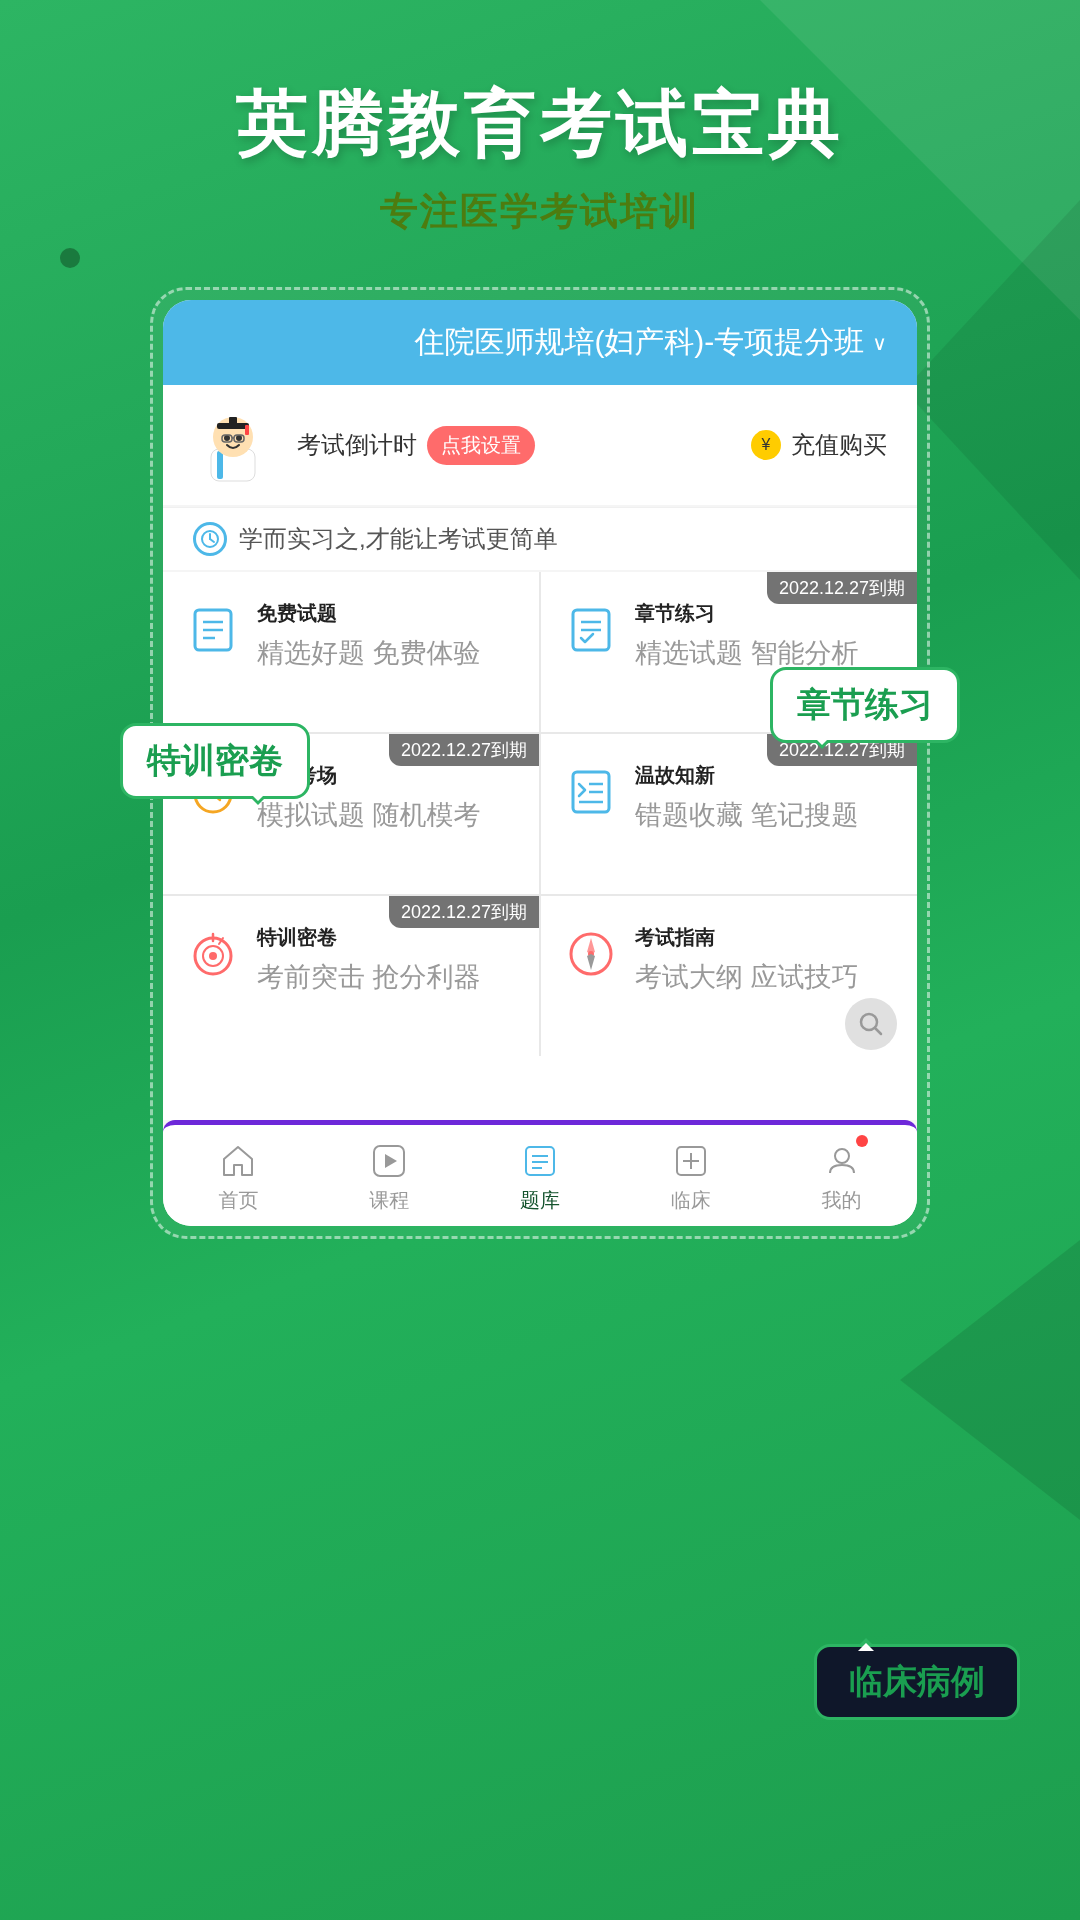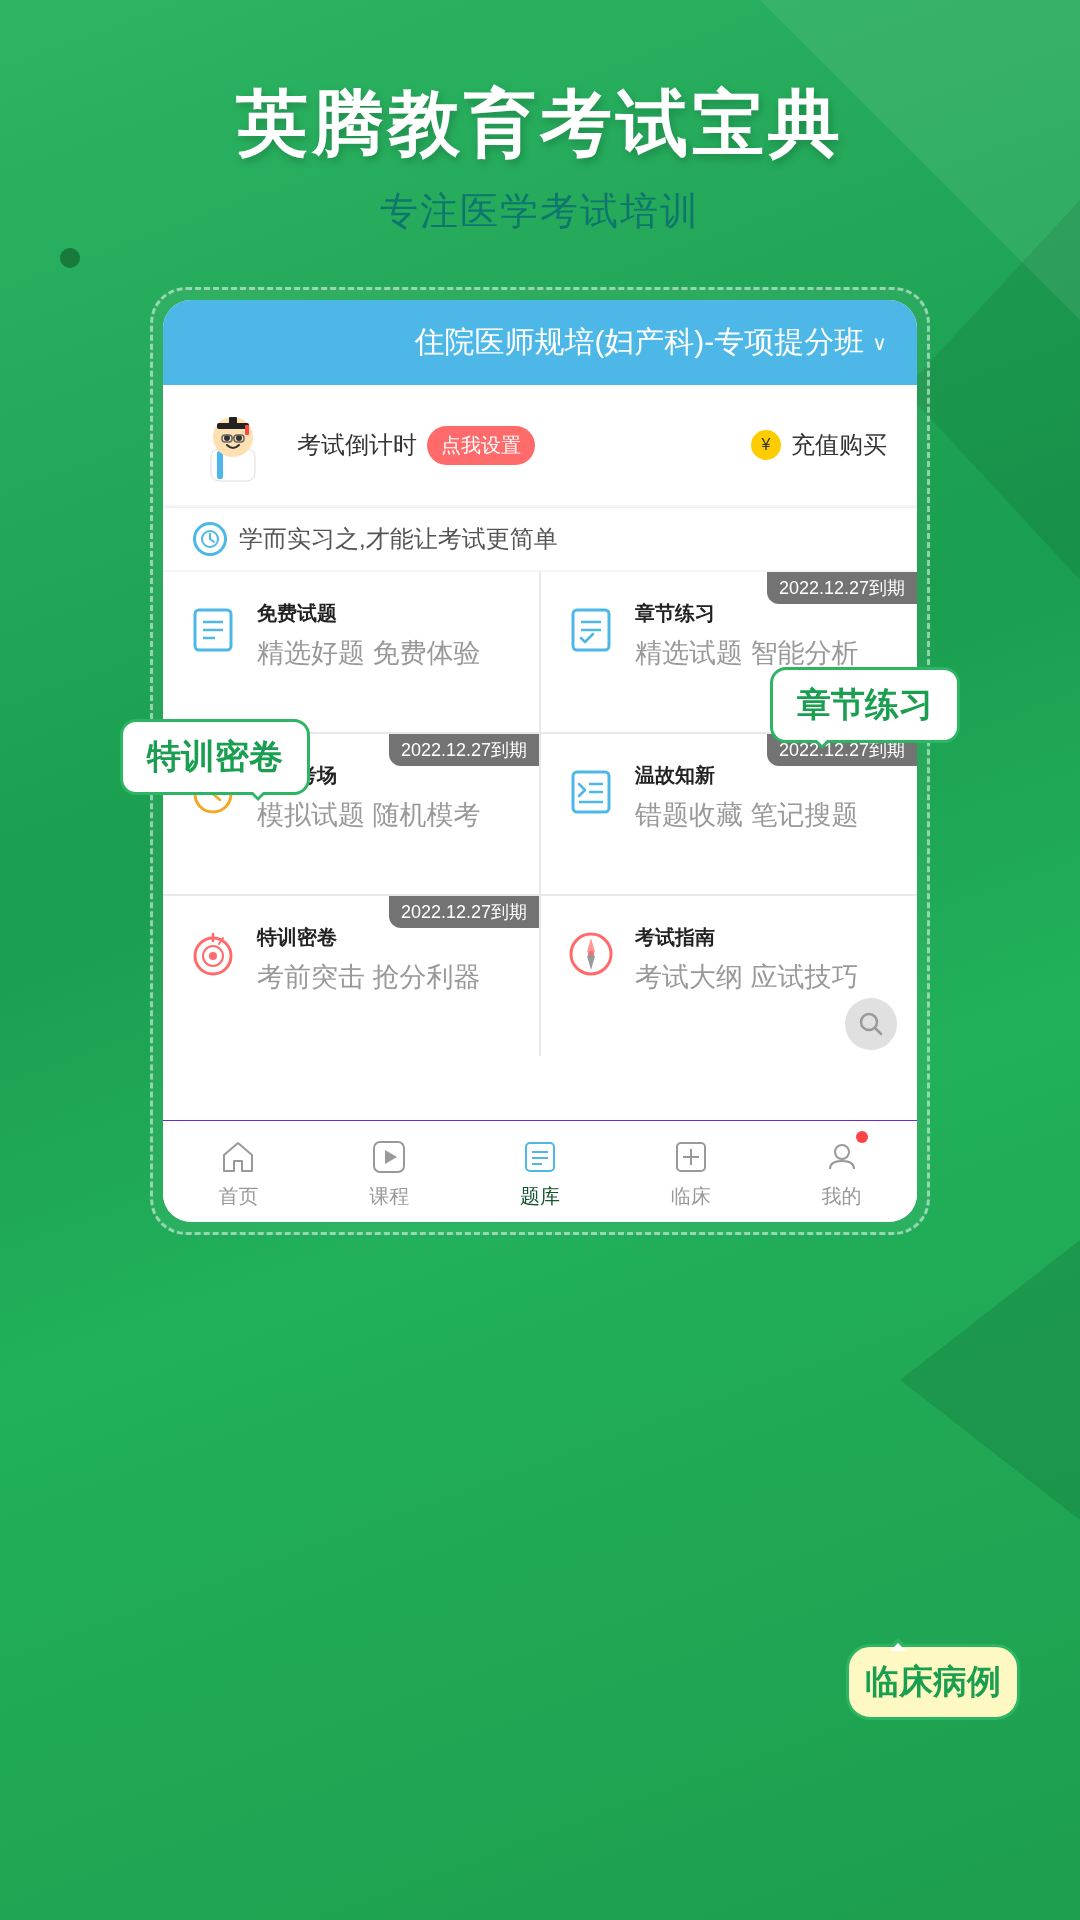--- a/index.html
+++ b/index.html
@@ -61,23 +61,23 @@
     .header-title {
       font-size: 72px;
       font-weight: 900;
       color: #fff;
       text-shadow: 2px 4px 8px rgba(0,0,0,0.2);
       letter-spacing: 4px;
       line-height: 1.2;
     }
     .header-subtitle {
       font-size: 38px;
-      color: #0f766e;
+      color: #4d7c0f;
       margin-top: 20px;
-      font-weight: 400;
+      font-weight: 700;
       letter-spacing: 2px;
     }
 
     
     .phone-container {
       position: relative;
       z-index: 2;
       margin: 50px auto 0;
       width: 780px;
     }
@@ -238,21 +238,22 @@
       color: #fff;
       font-size: 18px;
       padding: 4px 12px;
       border-radius: 0 0 0 12px;
     }
 
     
     .bottom-nav {
       background: #fff;
       display: flex;
-      border-top: 1px solid #6d28d9;
+      border-top: 5px solid #6d28d9;
+      border-radius: 12px;
     }
     .nav-item {
       flex: 1;
       display: flex;
       flex-direction: column;
       align-items: center;
       padding: 16px 0 12px;
       gap: 6px;
       position: relative;
     }
@@ -593,18 +594,18 @@
   <div class="callout-bubble chapter">
     <span class="callout-bubble-text">章节练习</span>
   </div>
 
   <div class="callout-bubble miju">
     <span class="callout-bubble-text">特训密卷</span>
   </div>
 
 </div>
 
-<div style="position:absolute; bottom: 200px; right: 60px; background:#fef9c3; border:3px solid #2db563; border-radius:24px; padding:12px 16px; z-index:10;">
+<div style="position:absolute; bottom: 200px; right: 60px; background:#0f172a; border:3px solid #2db563; border-radius:16px; padding:12px 32px; z-index:10;">
   <span style="font-size:34px; font-weight:800; color:#1a9e50;">临床病例</span>
   
   <div style="position:absolute; top:-18px; left:40px; width:0; height:0; border:9px solid transparent; border-bottom-color:#2db563;"></div>
   <div style="position:absolute; top:-12px; left:41px; width:0; height:0; border:8px solid transparent; border-bottom-color:#fff;"></div>
 </div>
 
 </body></html>

